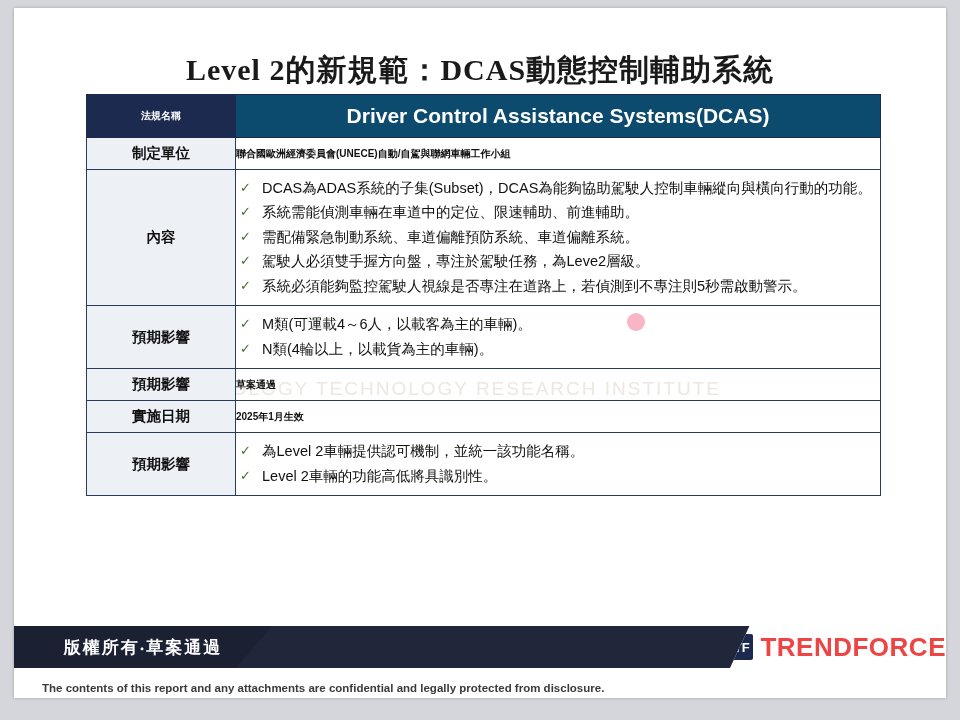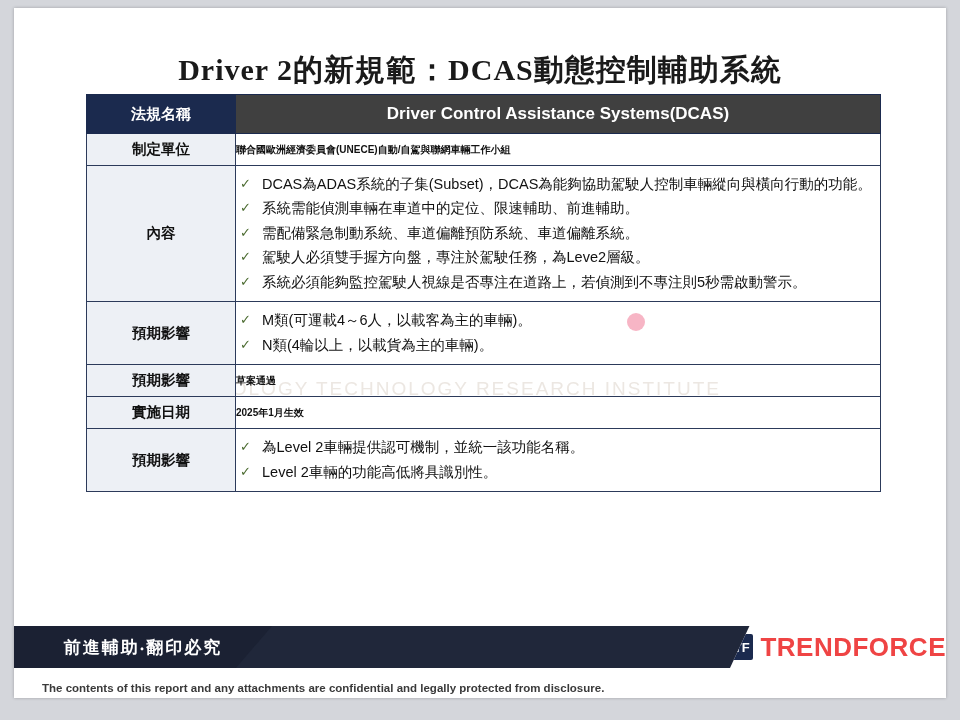--- a/index.html
+++ b/index.html
@@ -65,32 +65,32 @@
   }
   td.label {
     width: 128px;
     text-align: center;
     font-weight: bold;
     background: #edf0f5;
     color: #15203c;
     font-size: 15px;
   }
   tr.head td {
-    background: #404040;
+    background: #0c4a6e;
     color: #ffffff;
     font-weight: bold;
     text-align: center;
     border: 1px solid #1b2a4e;
-    font-size: 17px;
+    font-size: 21px;
     padding: 9px 10px;
   }
   tr.head td.label {
     background: #1b2a4e;
     color: #ffffff;
-    font-size: 15px;
+    font-size: 10px;
   }
   ul.checks {
     margin: 0;
     padding: 0;
     list-style: none;
   }
   ul.checks li {
     position: relative;
     padding-left: 26px;
     margin: 1px 0;
@@ -194,21 +194,21 @@
     font-weight: bold;
     color: #3a3a3a;
     text-align: center;
   }
 </style>
 </head>
 <body>
 
 <div class="slide">
 
-  <div class="title">Driver 2的新規範：DCAS動態控制輔助系統</div>
+  <div class="title">Level 2的新規範：DCAS動態控制輔助系統</div>
 
   <div class="watermark">TOPOLOGY TECHNOLOGY RESEARCH INSTITUTE</div>
 
   <table class="main">
     <tbody>
       <tr class="head">
         <td class="label">法規名稱</td>
         <td>Driver Control Assistance Systems(DCAS)</td>
       </tr>
 
@@ -264,20 +264,20 @@
             <li><span class="tick">✓</span><span>Level 2車輛的功能高低將具識別性。</span></li>
           </ul>
         </td>
       </tr>
     </tbody>
   </table>
 
   <div class="cursor"></div>
 
   <div class="footer-bar"></div>
-  <div class="footer-left">前進輔助‧翻印必究</div>
+  <div class="footer-left">版權所有‧草案通過</div>
   <div class="footer-logo">
     <div class="logo-mark">TF</div>
     <div class="logo-text">TRENDFORCE</div>
   </div>
   <div class="disclaimer">The contents of this report and any attachments are confidential and legally protected from disclosure.</div>
 
 </div>
 
 </body></html>

